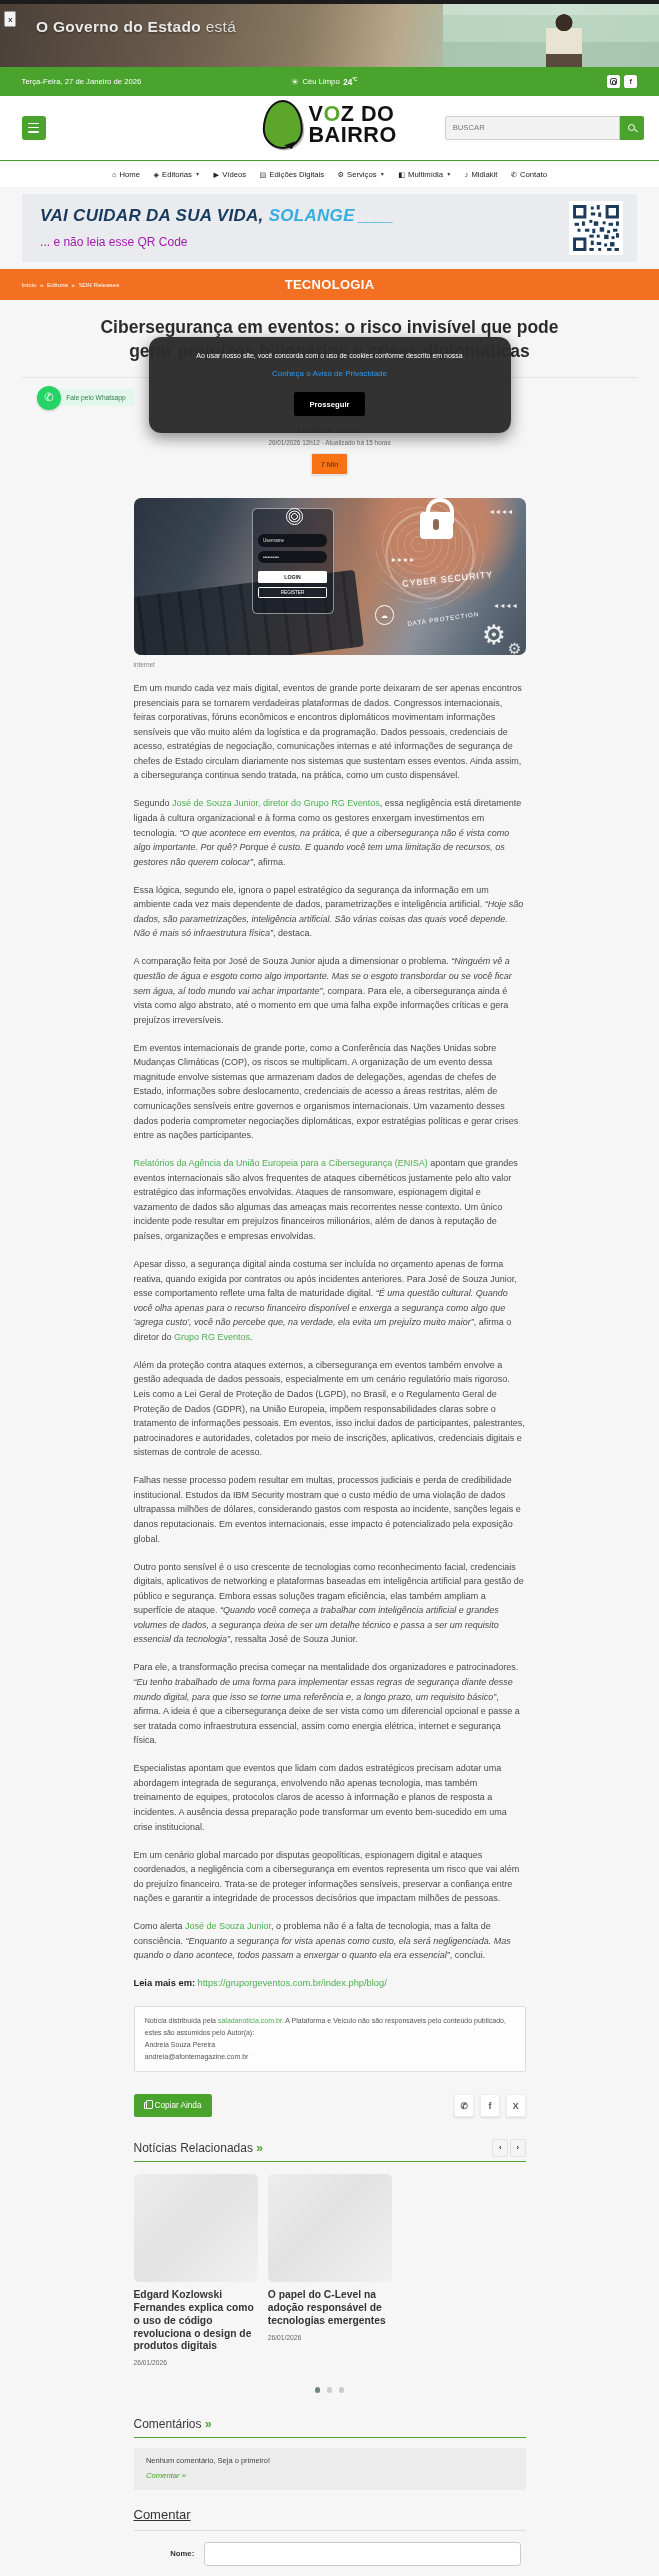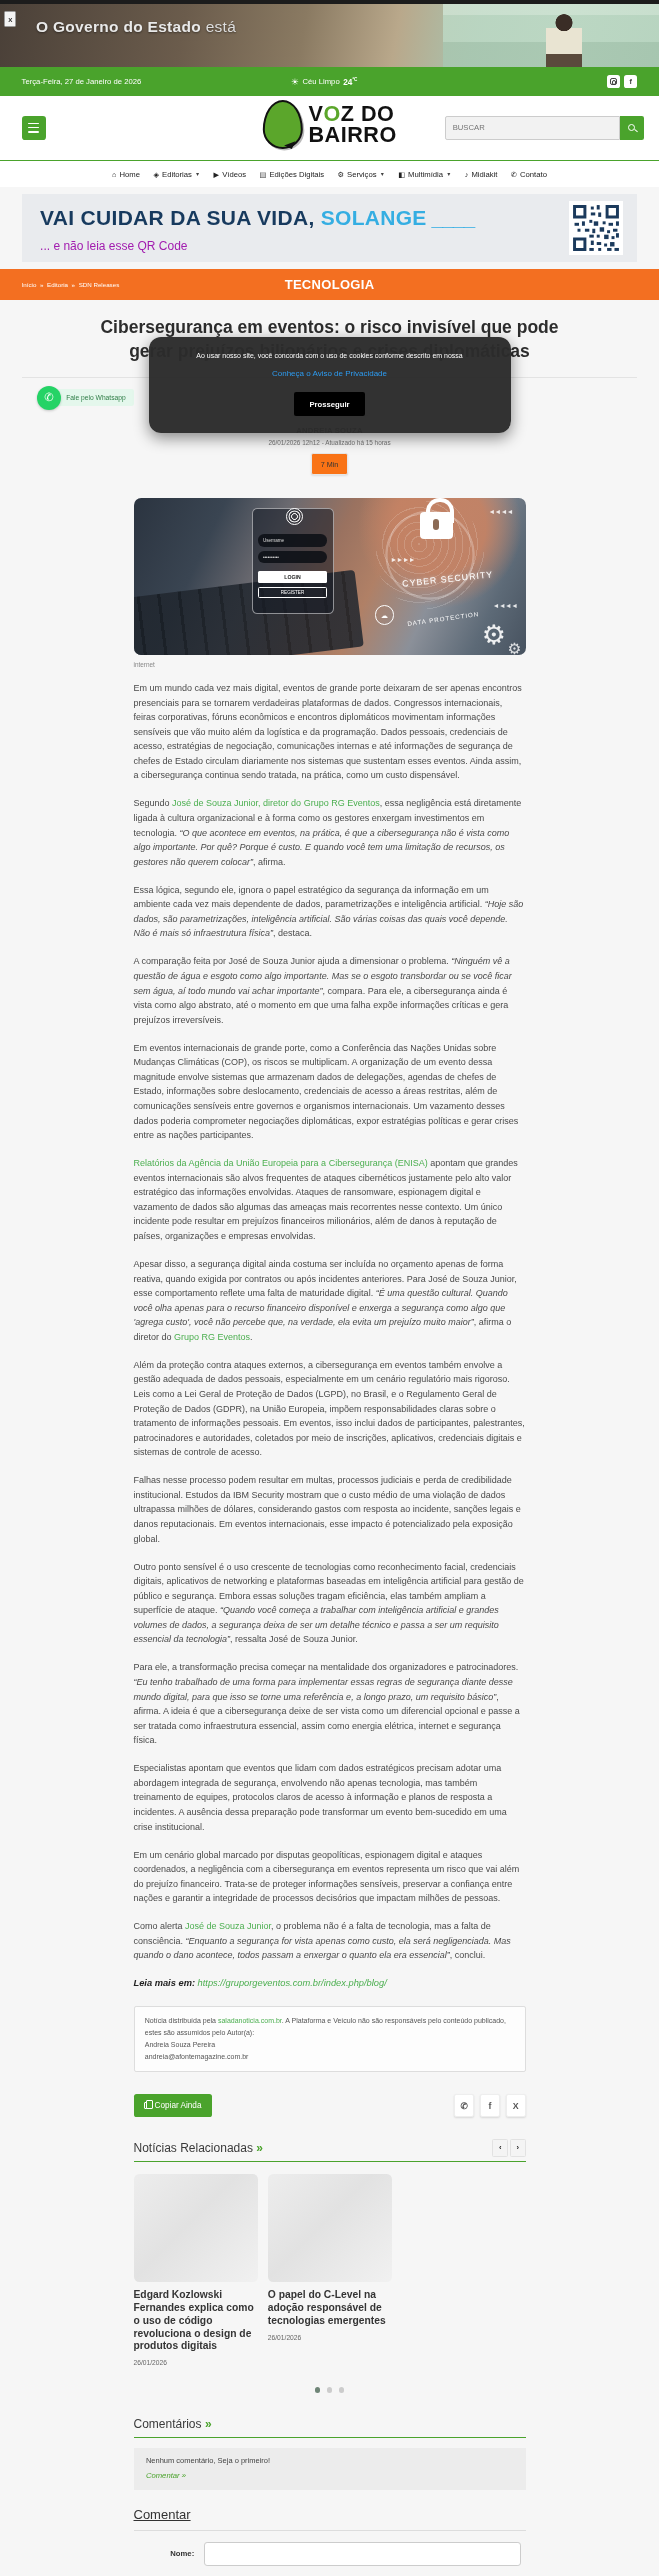--- a/index.html
+++ b/index.html
@@ -58,21 +58,21 @@
 
   
   .nav-wrap { background:#fff; border-top:1.5px solid #4aa32c; height:27px; display:flex; justify-content:center;
     align-items:center; gap:13.4px; }
   .nav-item { display:flex; align-items:center; gap:3.1px; font-size:7.7px; color:#222; cursor:pointer; }
   .nav-item .glyph { font-size:7.2px; }
   .nav-item .caret { font-size:5.2px; color:#444; }
 
   
   .ad2 { margin:7.2px 21.6px 0; background:#e9ebee; height:68px; position:relative; padding:11.3px 18.5px; }
-  .ad2-line1 { font-size:21px; color:#173a5e; font-weight:600; letter-spacing:0.3px; }
+  .ad2-line1 { font-size:17px; color:#173a5e; font-weight:600; letter-spacing:0.3px;font-style:italic; }
   .ad2-line1 .hl { color:#35aee2; font-weight:800; }
   .ad2-line1 .uline { color:#35aee2; font-weight:800; letter-spacing:-1px; }
   .ad2-line2 { font-size:12px; color:#a21caf; font-weight:400; margin-top:9.3px; }
   .qr { position:absolute; right:14.4px; top:7.2px; width:54px; height:54px; background:#fff; padding:2.6px; }
 
   
   .catbar { height:31px; background:#f36f21; position:relative; display:flex; align-items:center; justify-content:center; margin-top:7.2px; }
   .breadcrumb { position:absolute; left:21.6px; color:#fff; font-size:6.2px; display:flex; gap:3.6px; align-items:center; }
   .breadcrumb a { color:#fff; text-decoration:none; cursor:pointer; }
   .cat-title { color:#fff; font-size:13px; font-weight:700; letter-spacing:0.3px; }
@@ -130,21 +130,21 @@
   .hero .gear1 { position:absolute; right:19.6px; bottom:4.1px; color:rgba(255,255,255,.9); font-size:27px; }
   .hero .gear2 { position:absolute; right:4.1px; bottom:-3.1px; color:rgba(255,255,255,.8); font-size:15.5px; }
   .hero .arrows { position:absolute; color:rgba(255,255,255,.85); font-size:6.7px; letter-spacing:-0.5px; }
   .img-caption { width:392px; margin:5.2px auto 0; font-size:6.4px; color:#888; }
 
   
   .article-body { width:392px; margin:10.3px auto 0; }
   .article-body p { font-size:9px; line-height:1.62; color:#4a4a4a; margin:13.4px 0; }
   .article-body a { color:#4caf50; text-decoration:none; cursor:pointer; }
   .article-body .it { font-style:italic; }
-  .read-more { width:392px; margin:15.5px auto 0; font-size:9.3px;font-style:italic; }
+  .read-more { width:392px; margin:15.5px auto 0; font-size:9.3px; }
   .read-more b { color:#222; }
   .read-more a { color:#4caf50; text-decoration:none; cursor:pointer; }
 
   .distrib-box { width:392px; margin:17.5px auto 0; border:0.5px solid #ddd; border-radius:2.1px; background:#fdfdfd;
     padding:7.7px 10.3px; font-size:7px; color:#555; line-height:1.75; }
   .distrib-box a { color:#4caf50; text-decoration:none; cursor:pointer; }
 
   .copy-row { width:392px; margin:21.6px auto 0; display:flex; align-items:center; }
   .copy-btn { background:#4aa32c; color:#fff; border:none; border-radius:2.6px; padding:7.2px 10.3px; font-size:8.2px;
     display:flex; align-items:center; gap:4.6px; cursor:pointer; }

